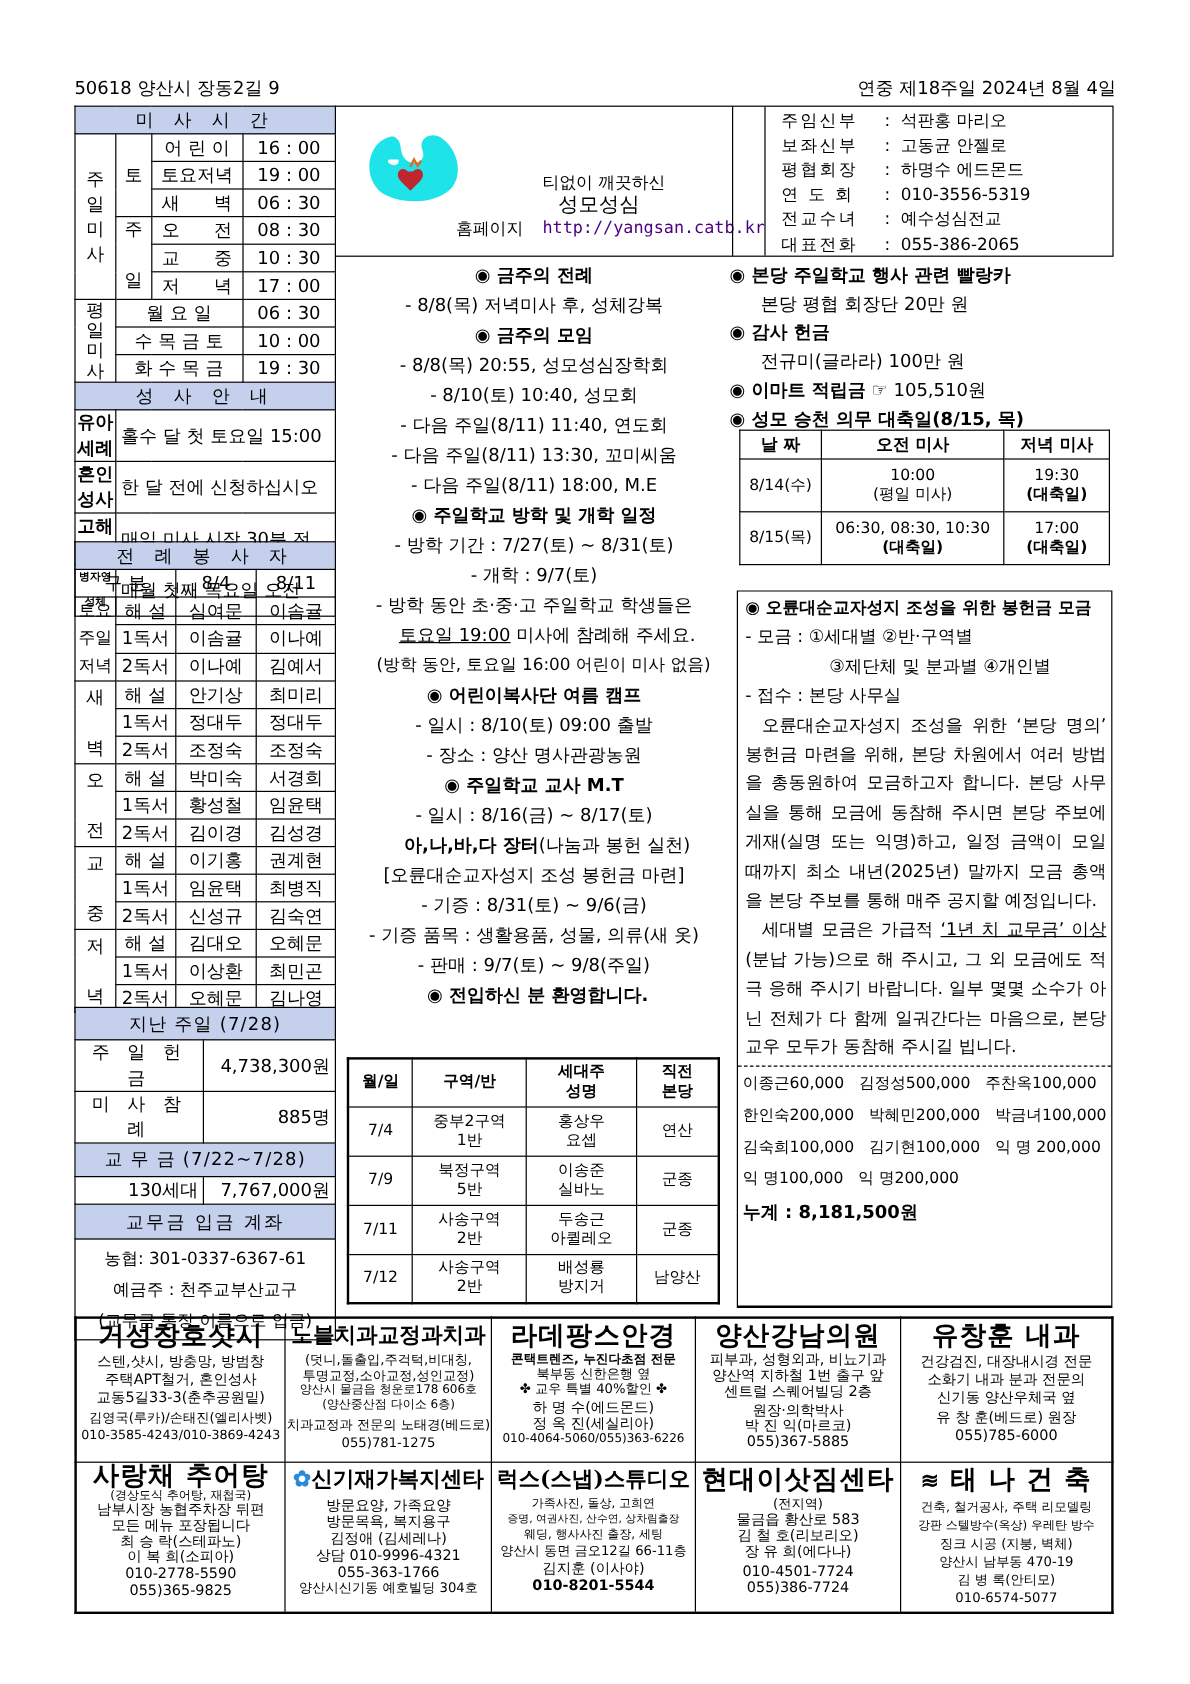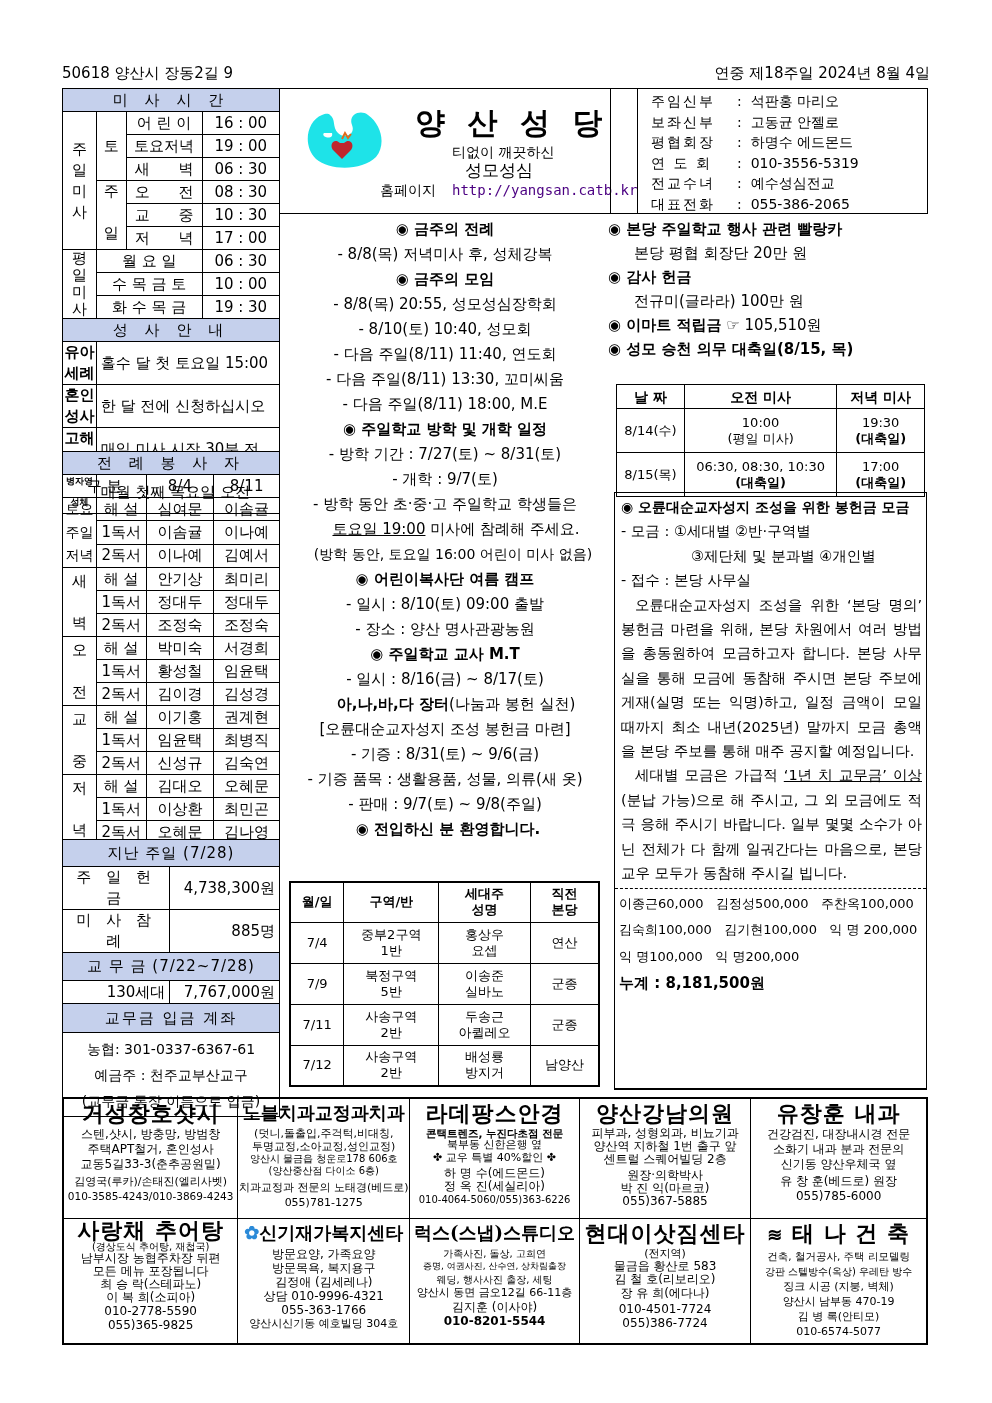--- a/index.html
+++ b/index.html
@@ -242,21 +242,20 @@
 </tbody>
   </table>
 
 <div class="abs" style="left:280px;top:88px;width:330px;height:126px;border-top:1px solid #000;border-bottom:1px solid #000;">
   <svg class="abs" style="left:22px;top:18px" width="82" height="64" viewBox="0 0 82 64">
     <path d="M20 8 C5 14 0 38 14 52 C28 64 60 64 74 50 C84 38 80 18 66 8 C58 2 46 8 50 18 C54 28 42 32 36 26 C30 20 34 12 28 8 C26 6 23 7 20 8 Z" fill="#1ee3e8"></path>
     <path d="M22 26 C18 30 32 34 30 26 Z" fill="#fff"></path>
     <path d="M38 36 C32 30 26 38 32 44 L40 52 L48 44 C54 38 48 30 42 36 Z" fill="#c0262d"></path>
     <path d="M40 32 L43 26 L46 31 L49 27" stroke="#e06a1c" stroke-width="2" fill="none"></path>
   </svg>
-  <div class="abs" style="left:135px;top:14px;font-size:30px;font-weight:bold;letter-spacing:6px">양 산 성 당</div>
   <div class="abs" style="left:172px;top:55px;font-size:14px">티없이 깨끗하신</div>
   <div class="abs" style="left:185px;top:70px;font-size:17px">성모성심</div>
   <div class="abs" style="left:100px;top:93px;font-size:14px">홈페이지</div>
   <a class="abs" style="left:172px;top:93px;font-size:14px;color:#4b0082;font-family:'DejaVu Sans Mono',monospace">http://yangsan.catb.kr</a>
 </div>
 
 <div class="abs" style="left:610px;top:88px;width:318px;height:126px;border-left:1px solid #000;border-right:1px solid #000;border-top:1px solid #000;border-bottom:1px solid #000;">
   <div style="position:absolute;left:0;top:0;width:27px;height:100%;border-right:1px solid #000"></div>
   <div style="position:absolute;left:40px;top:2px;font-size:14px;line-height:20.5px;">
     <div><span style="display:inline-block;width:86px;letter-spacing:2px">주임신부</span>: &nbsp;<span>석판홍 마리오</span></div>
@@ -363,21 +362,21 @@
 
 <div class="abs right" style="left:608px;top:217px;width:322px;">
   <div class="h">◉ <span>본당 주일학교 행사 관련 빨랑카</span></div>
   <div style="padding-left:26px">본당 평협 회장단 20만 원</div>
   <div class="h">◉ <span>감사 헌금</span></div>
   <div style="padding-left:26px">전규미(글라라) 100만 원</div>
   <div><b>◉ <span>이마트 적립금</span></b> <span>☞</span> <span>105,510원</span></div>
   <div class="h">◉ <span>성모 승천 의무 대축일(8/15, 목)</span></div>
 </div>
 
-<table class="abs dt" style="left:616px;top:384px;width:309px;">
+<table class="abs dt" style="left:616px;top:358px;width:309px;">
   <colgroup>
       <col style="width:68px">
       <col style="width:153px">
       <col style="width:88px">
     </colgroup>
   <tbody>
       <tr style="height:24px">
     <td style="font-weight:bold;font-size:14px">날 짜</td>
     <td style="font-weight:bold;font-size:14px">오전 미사</td>
     <td style="font-weight:bold;font-size:14px">저녁 미사</td>
@@ -411,20 +410,21 @@
   <div style="padding:2px 4px 0 6px">
     <div style="font-weight:bold;white-space:nowrap;font-size:14px">◉ <span>오륜대순교자성지 조성을 위한 봉헌금 모금</span></div>
     <div>- 모금 : ①세대별 ②반·구역별</div>
     <div style="padding-left:70px">③제단체 및 분과별 ④개인별</div>
     <div>- 접수 : 본당 사무실</div>
     <div style="text-indent:14px;text-align:justify">오륜대순교자성지 조성을 위한 ‘본당 명의’ 봉헌금 마련을 위해, 본당 차원에서 여러 방법을 총동원하여 모금하고자 합니다. 본당 사무실을 통해 모금에 동참해 주시면 본당 주보에 게재(실명 또는 익명)하고, 일정 금액이 모일 때까지 최소 내년(2025년) 말까지 모금 총액을 본당 주보를 통해 매주 공지할 예정입니다.</div>
     <div style="text-indent:14px;text-align:justify"><span>세대별 모금은 가급적 </span><span class="u">‘1년 치 교무금’ 이상</span><span>(분납 가능)으로 해 주시고, 그 외 모금에도 적극 응해 주시기 바랍니다. 일부 몇몇 소수가 아닌 전체가 다 함께 일궈간다는 마음으로, 본당 교우 모두가 동참해 주시길 빕니다.</span></div>
   </div>
   <div style="border-top:1px dashed #000;margin-top:2px;padding:2px 4px 0 4px;font-size:13px;line-height:26.5px;">
     <div style="white-space:pre">이종근60,000   김정성500,000   주찬옥100,000</div>
+    <div style="white-space:pre">한인숙200,000   박혜민200,000   박금녀100,000</div>
     <div style="white-space:pre">김숙희100,000   김기현100,000   익 명 200,000</div>
     <div style="white-space:pre">익 명100,000   익 명200,000</div>
     <div style="font-weight:bold;font-size:15px">누계 : 8,181,500원</div>
   </div>
 </div>
 
 <table class="abs ads" style="left:62px;top:1097px;width:866px;border:2px solid #000">
   <colgroup>
       <col style="width:175px">
       <col style="width:172px">

